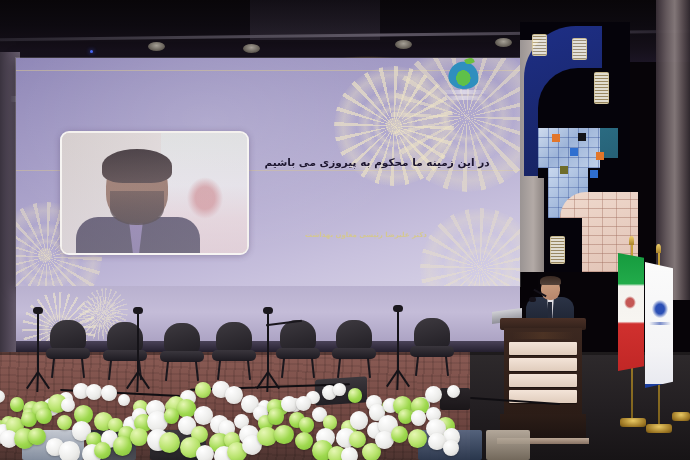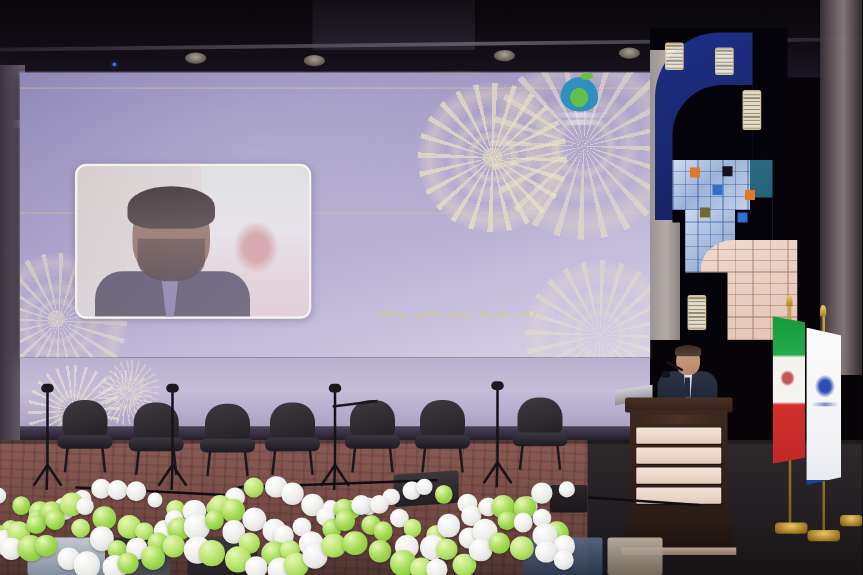--- a/index.html
+++ b/index.html
@@ -278,22 +278,23 @@
       </div>
 
       <div class="slide-logo" style="left:422px;top:2px;">
         <div class="sl-badge"></div>
         <div class="sl-leaf"></div>
         <div class="sl-text"></div>
         <div class="sl-text2"></div>
       </div>
 
       <div class="slide-text" style="left:230px;top:82px;">
+        <div class="slide-line l2">در این زمینه ما محکوم به پیروزی می باشیم</div>
       </div>
-      <div class="slide-attr" style="left:250px;top:189px;font-family:Liberation Mono, monospace;">دکتر علیرضا رئیسی معاون بهداشت</div>
+      <div class="slide-attr" style="left:250px;top:173px;">دکتر علیرضا رئیسی معاون بهداشت</div>
     </div>
   </div>
 
   <div class="backwall"></div>
   <div class="bw-rosette" style="left:22px;top:292px;width:74px;height:74px;opacity:.75;"></div>
   <div class="bw-rosette" style="left:78px;top:296px;width:44px;height:44px;opacity:.6;"></div>
   <div class="bw-rosette" style="left:82px;top:288px;width:46px;height:46px;opacity:.5;"></div>
   <div class="bw-base"></div>
 
   <div class="arch-dark"></div>

